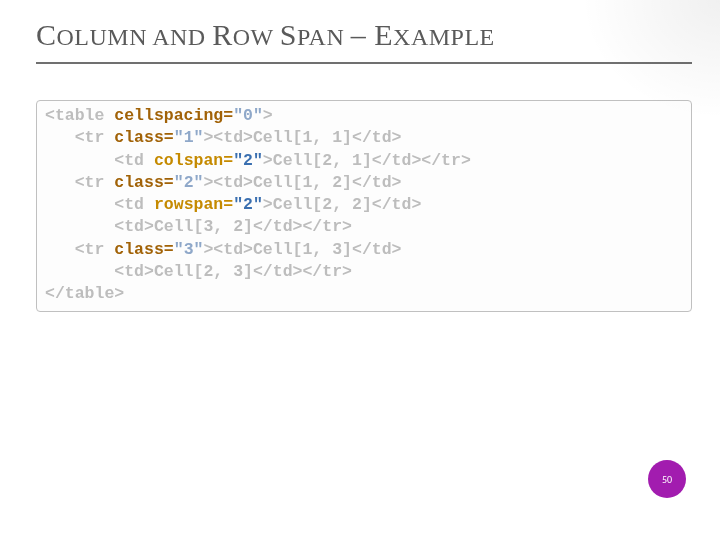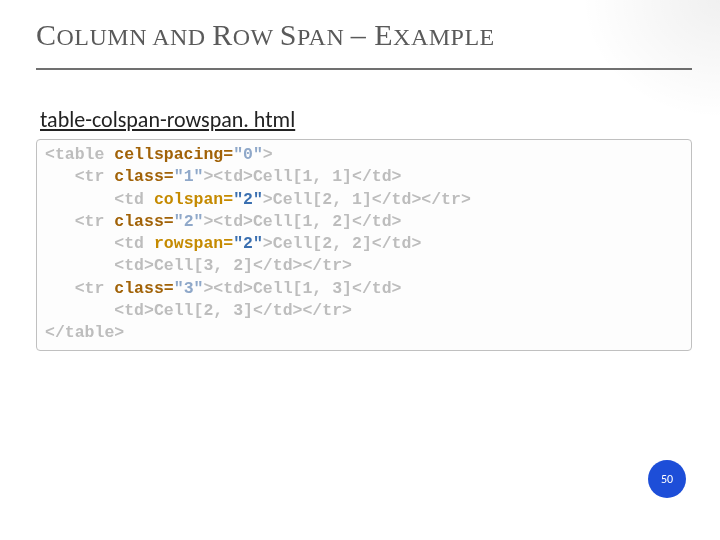--- a/index.html
+++ b/index.html
@@ -15,21 +15,21 @@
     width: 100%;
     height: 100%;
     padding: 18px 28px 24px 36px;
     position: relative;
   }
   .title {
     font-size: 24px;
     color: #5a5a5a;
     letter-spacing: 0.5px;
     font-weight: normal;
-    padding-bottom: 16px;
+    padding-bottom: 10px;
     border-bottom: 2px solid #707070;
     margin-bottom: 36px;
     font-variant: small-caps;
   }
   .title .cap { font-size: 30px; }
   .filename {
     font-family: Calibri, Arial, sans-serif;
     font-size: 22px;
     color: #222;
     text-decoration: underline;
@@ -54,24 +54,24 @@
   .val { color: #8fa8c9; }     
   .em-attr { color: #c58a00; margin-top: 26px; }  
   .em-val { color: #3a6fb0; font-weight: bold; }   
   .page-badge {
     position: absolute;
     right: 34px;
     bottom: 42px;
     width: 38px;
     height: 38px;
     border-radius: 50%;
-    background: #1d4ed8;
+    background: #a21caf;
     color: #fff;
     font-family: Calibri, Arial, sans-serif;
-    font-size: 12px;
+    font-size: 10px;
     display: flex;
     align-items: center;
     justify-content: center;
   }
   .corner-shade {
     position: absolute;
     top: 0;
     right: 0;
     width: 140px;
     height: 120px;
@@ -80,21 +80,20 @@
   }
 </style>
 </head>
 <body>
 
 <div class="slide">
   <div class="corner-shade"></div>
 
   <h1 class="title"><span class="cap">C</span><span>OLUMN AND </span><span class="cap">R</span><span>OW </span><span class="cap">S</span><span>PAN </span><span class="cap">– E</span><span>XAMPLE</span></h1>
 
-  <div class="filename">table-colspan-rowspan. html</div>
 
   <div class="codebox"><span><span>&lt;table </span><span class="attr">cellspacing=</span><span class="val">"0"</span><span>&gt;</span></span>
 <span><span>   &lt;tr </span><span class="attr">class=</span><span class="val">"1"</span><span>&gt;&lt;td&gt;Cell[1, 1]&lt;/td&gt;</span></span>
 <span><span>       &lt;td </span><span class="em-attr">colspan=</span><span class="em-val">"2"</span><span>&gt;Cell[2, 1]&lt;/td&gt;&lt;/tr&gt;</span></span>
 <span><span>   &lt;tr </span><span class="attr">class=</span><span class="val">"2"</span><span>&gt;&lt;td&gt;Cell[1, 2]&lt;/td&gt;</span></span>
 <span><span>       &lt;td </span><span class="em-attr">rowspan=</span><span class="em-val">"2"</span><span>&gt;Cell[2, 2]&lt;/td&gt;</span></span>
 <span>       &lt;td&gt;Cell[3, 2]&lt;/td&gt;&lt;/tr&gt;</span>
 <span><span>   &lt;tr </span><span class="attr">class=</span><span class="val">"3"</span><span>&gt;&lt;td&gt;Cell[1, 3]&lt;/td&gt;</span></span>
 <span>       &lt;td&gt;Cell[2, 3]&lt;/td&gt;&lt;/tr&gt;</span>
 <span>&lt;/table&gt;</span></div>

